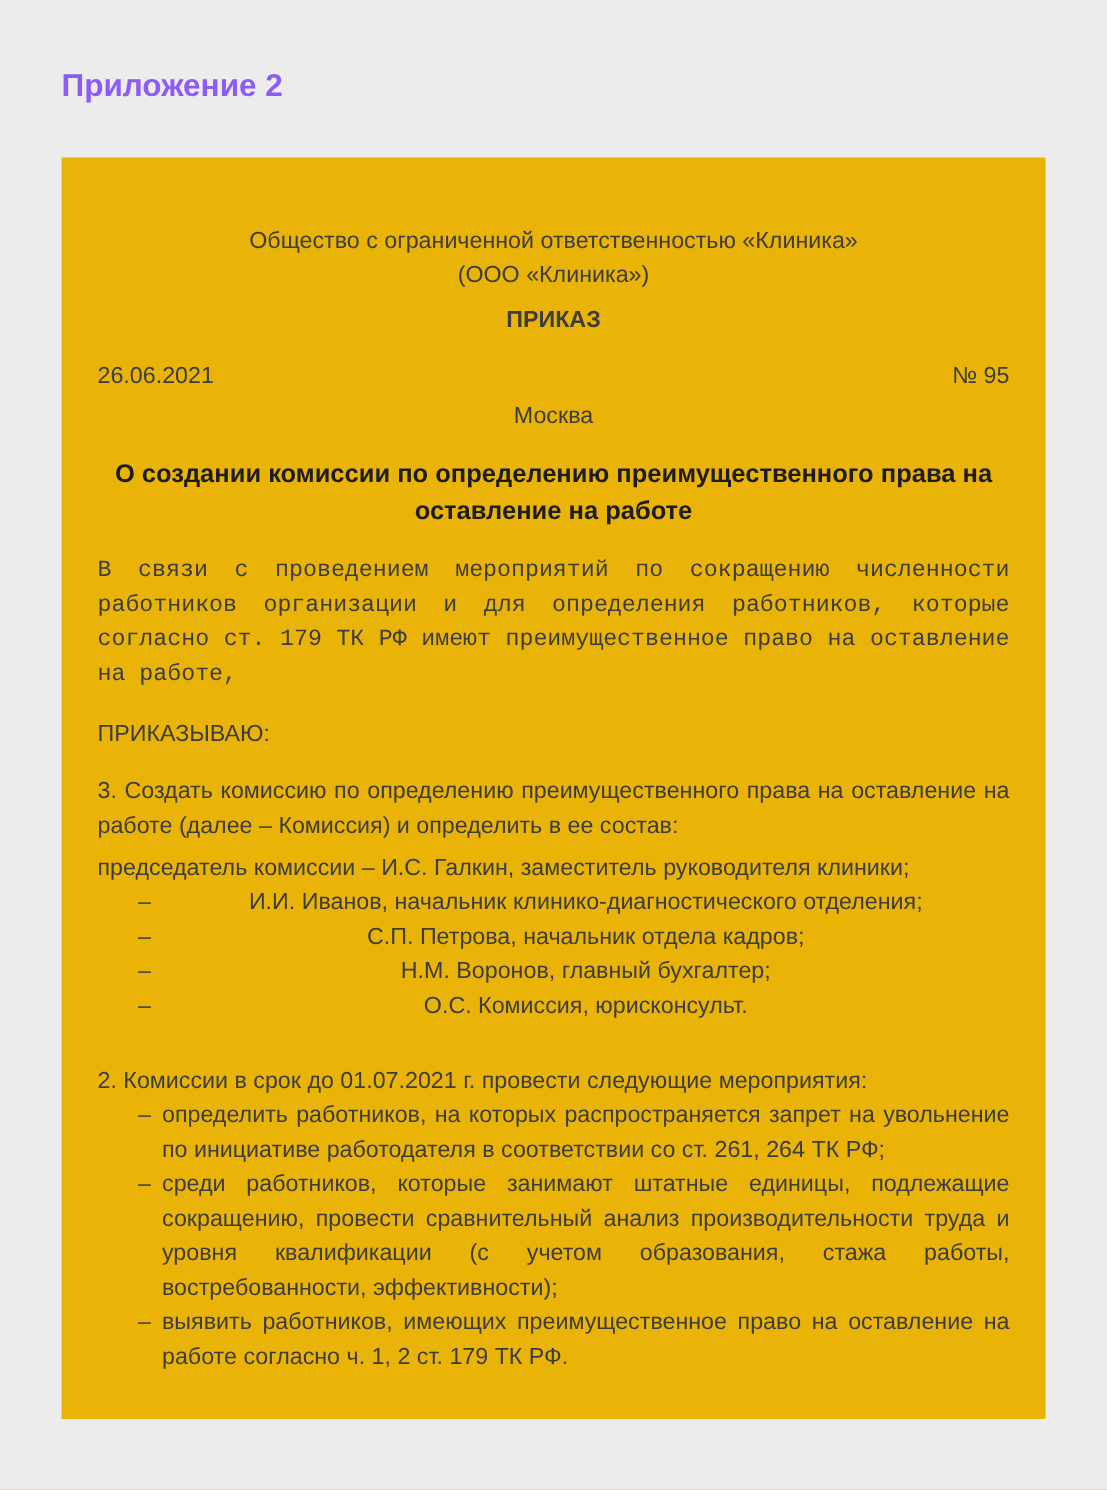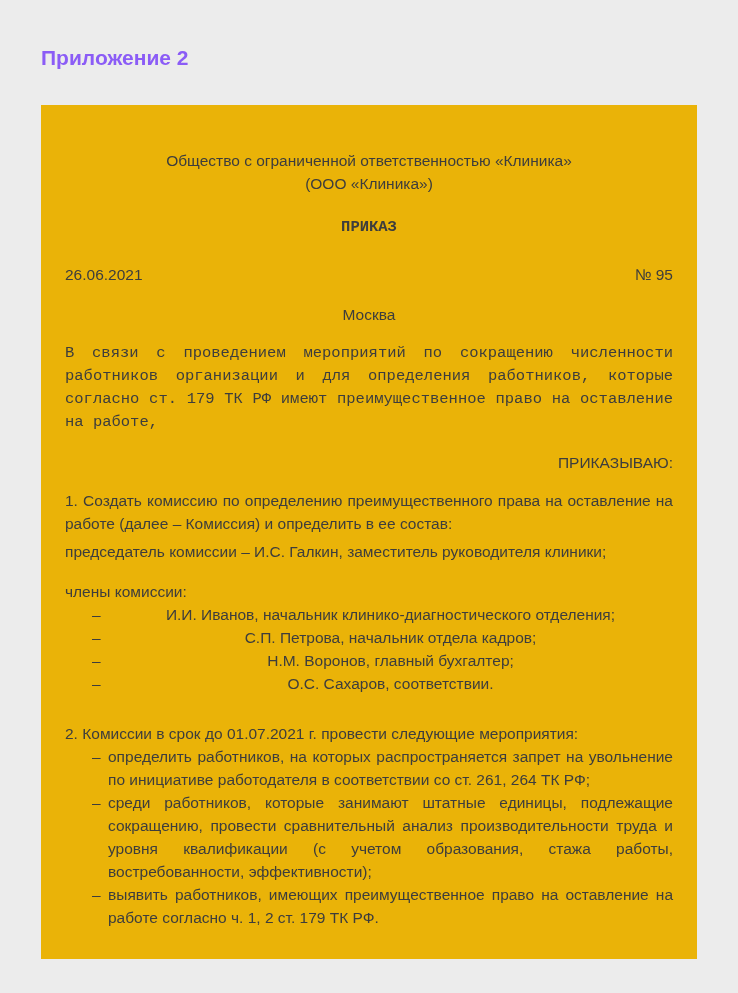--- a/index.html
+++ b/index.html
@@ -29,43 +29,42 @@
   .card p, .card li {
     font-size: 15.5px;
     line-height: 23px;
     color: #3d3d3d;
   }
   .center { text-align: center; }
   .just { text-align: justify; }
   .doc-type {
     font-weight: 700;
     color: #1d1d1d;
-    margin-top: 21px;
-    font-family: Liberation Mono, monospace;
+    margin-top: 7px;
   }
   .meta-row {
     display: flex;
     justify-content: space-between;
     align-items: flex-start;
-    margin-top: 24px;
+    margin-top: 14px;
     font-size: 15.5px;
     line-height: 23px;
     color: #3d3d3d;
   }
-  .city { margin-top: 17px; }
+  .city { margin-top: 4px; }
   h2.subject {
     font-size: 17px;
     line-height: 25px;
     font-weight: 700;
     color: #1d1d1d;
     text-align: center;
     margin-top: 14px;
   }
   .intro { margin-top: 16px; font-family: Liberation Mono, monospace; }
-  .order-word { margin-top: 17px; text-align: right; }
+  .order-word { margin-top: 17px; }
   .p-item1 { margin-top: 15px; }
   .chairman { margin-top: 5px; }
   .members-label { margin-top: 17px; }
   ul.dash-list {
     list-style: none;
     margin: 0;
     padding-left: 27px;
   }
   ul.dash-list li { display: flex; }
   .marker { flex: 0 0 16px; }
@@ -87,46 +86,46 @@
 
     <p class="center doc-type">ПРИКАЗ</p>
 
     <div class="meta-row">
       <span>26.06.2021</span>
       <span>№ 95</span>
     </div>
 
     <p class="center city">Москва</p>
 
+    <h2 class="subject">О создании комиссии по определению преимущественного права на оставление на работе</h2>
 
     <p class="just intro">В связи с проведением мероприятий по сокращению численности работников организации и для определения работников, которые согласно ст. 179 ТК РФ имеют преимущественное право на оставление на работе,</p>
 
     <p class="order-word">ПРИКАЗЫВАЮ:</p>
 
-    <p class="just p-item1">1. Создать комиссию по определению преимущественного права на оставление на работе (далее – Комиссия) и определить в ее состав:</p>
+    <p class="just p-item1">3. Создать комиссию по определению преимущественного права на оставление на работе (далее – Комиссия) и определить в ее состав:</p>
 
     <p class="chairman">председатель комиссии – И.С. Галкин, заместитель руководителя клиники;</p>
 
-    <p class="members-label">члены комиссии:</p>
     <ul class="dash-list members">
       <li>
         <span class="marker">–</span>
         <span class="li-text">И.И. Иванов, начальник клинико-диагностического отделения;</span>
       </li>
       <li>
         <span class="marker">–</span>
         <span class="li-text">С.П. Петрова, начальник отдела кадров;</span>
       </li>
       <li>
         <span class="marker">–</span>
         <span class="li-text">Н.М. Воронов, главный бухгалтер;</span>
       </li>
       <li>
         <span class="marker">–</span>
-        <span class="li-text">О.С. Сахаров, соответствии.</span>
+        <span class="li-text">О.С. Комиссия, юрисконсульт.</span>
       </li>
     </ul>
 
     <p class="p-item2">2. Комиссии в срок до 01.07.2021 г. провести следующие мероприятия:</p>
     <ul class="dash-list tasks">
       <li>
         <span class="marker">–</span>
         <span class="li-text">определить работников, на которых распространяется запрет на увольнение по инициативе работодателя в соответствии со ст. 261, 264 ТК РФ;</span>
       </li>
       <li>

